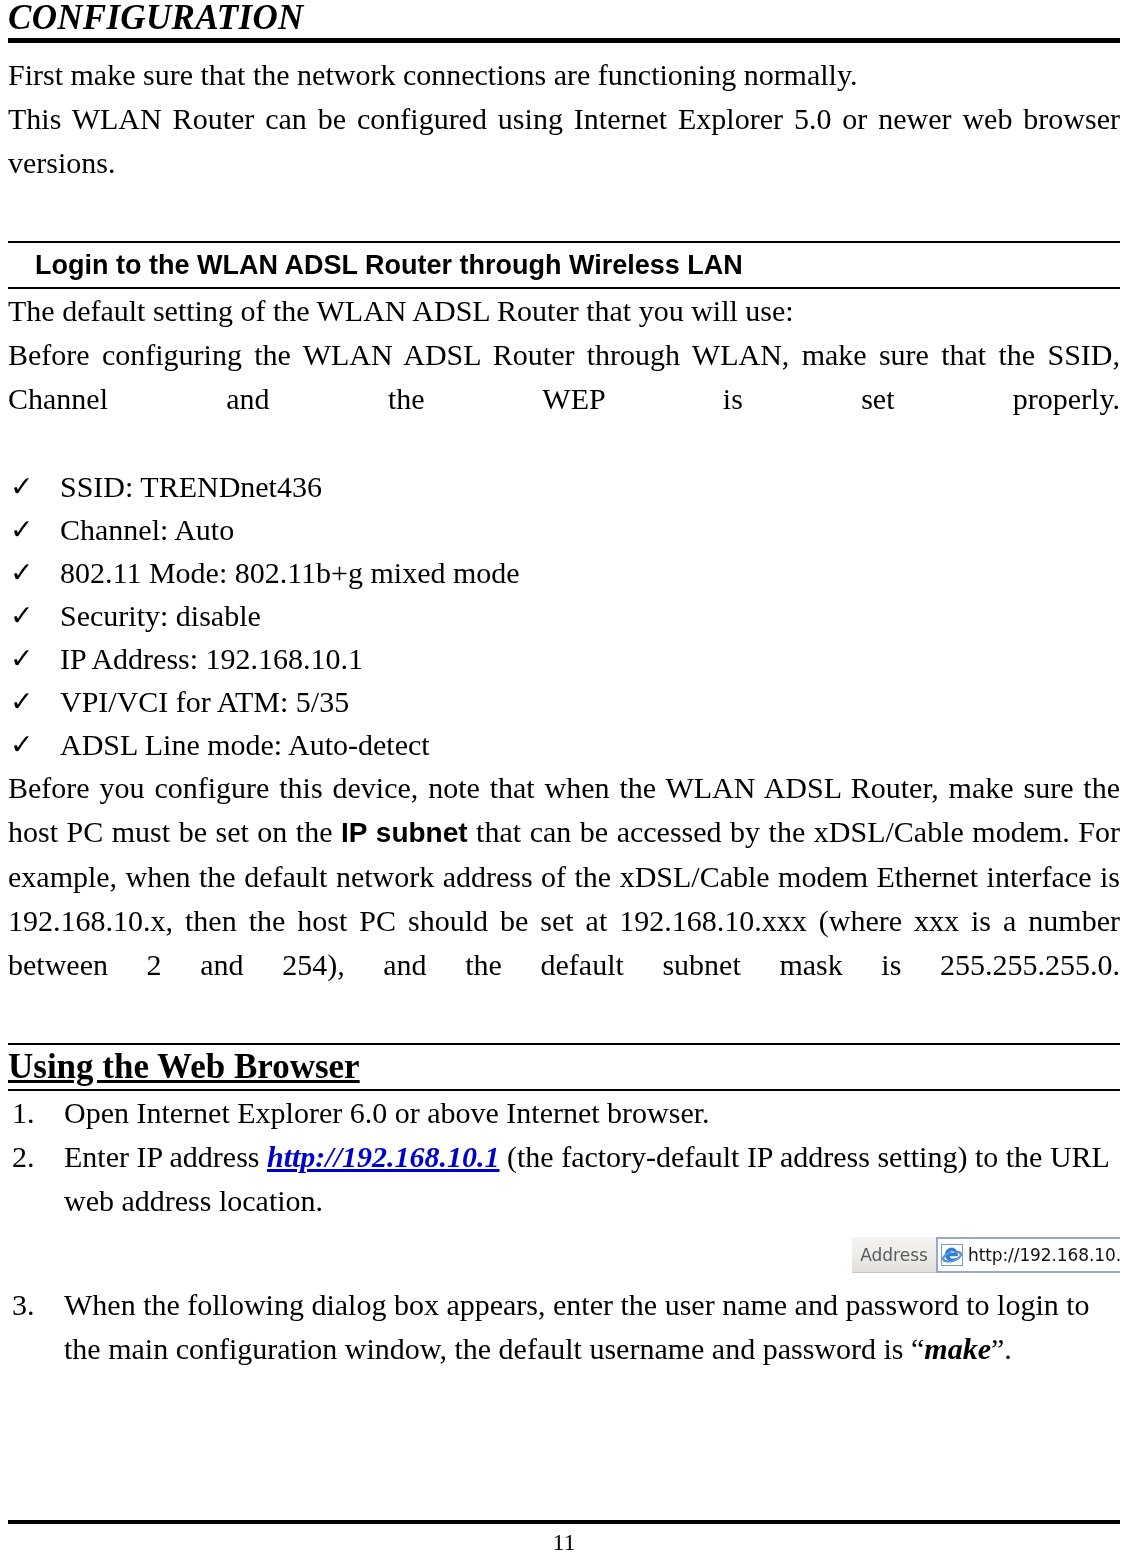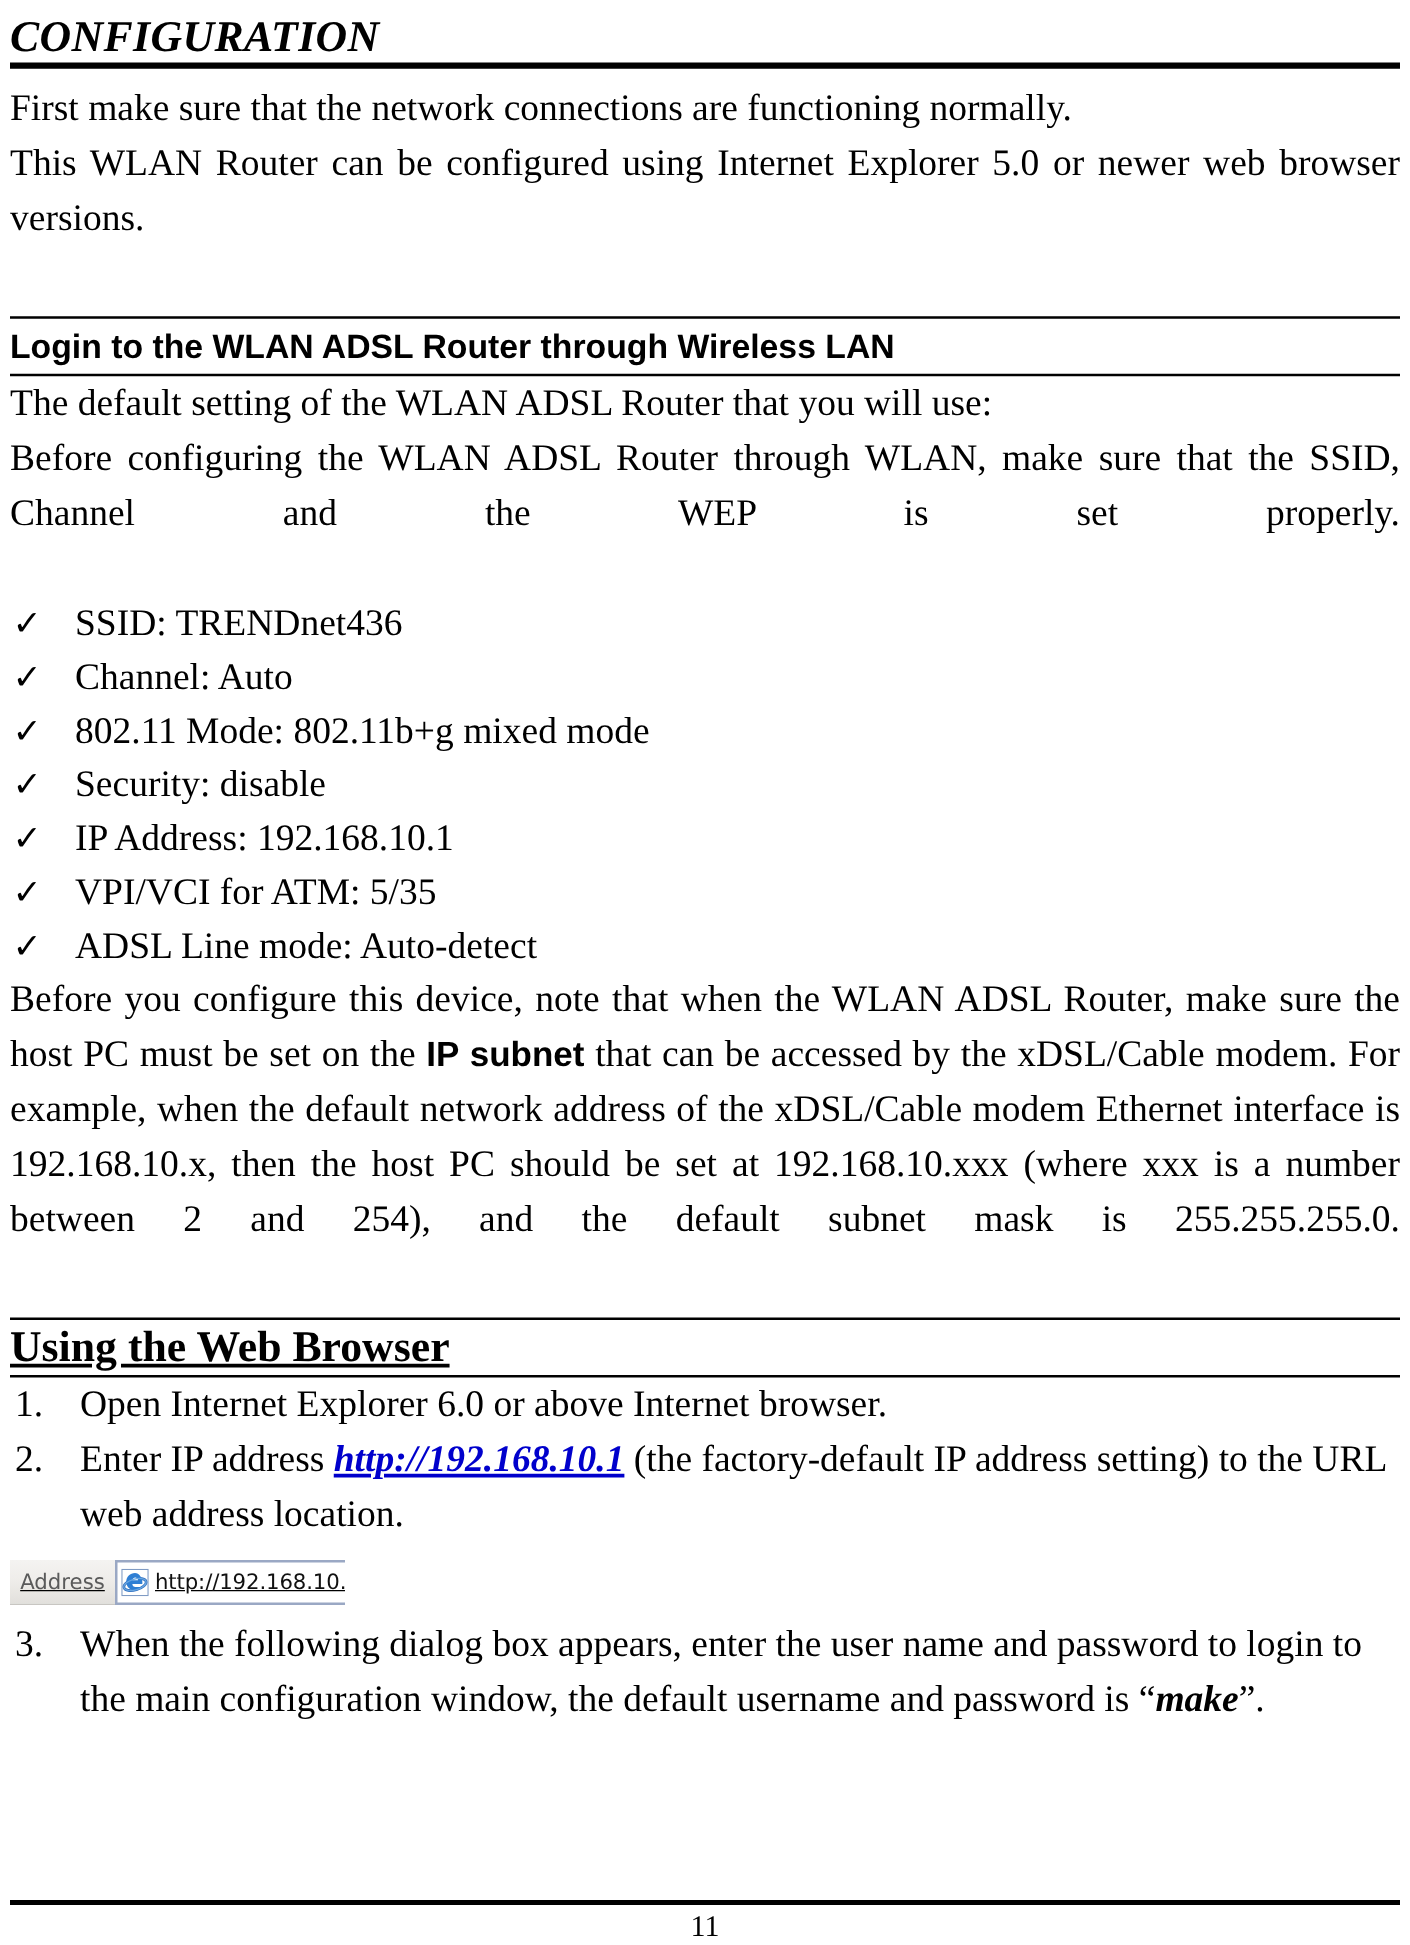--- a/index.html
+++ b/index.html
@@ -14,21 +14,21 @@
     font-family: "Liberation Serif", "DejaVu Serif", serif;
     color: #000000;
     overflow: hidden;
   }
 
   .page {
     position: relative;
     width: 1128px;
     height: 1556px;
     box-sizing: border-box;
-    padding: 12px 8px;
+    padding: 0 8px;
   }
 
   
   .chapter-title {
     font-family: "Liberation Serif", "DejaVu Serif", serif;
     font-weight: bold;
     font-style: italic;
     font-size: 35px;
     line-height: 36px;
     letter-spacing: 0.3px;
@@ -76,20 +76,21 @@
   .section-head {
     font-size: 28px;
     line-height: 42px;
     font-weight: bold;
     margin: 0;
     padding: 1px 0 1px 0;
   }
   .section-head.sans {
     font-family: "Liberation Sans", "DejaVu Sans", sans-serif;
     font-size: 27px;
+    margin-left: 27px;
   }
   .section-head.serif {
     font-family: "Liberation Serif", "DejaVu Serif", serif;
     font-size: 35px;
     text-decoration: underline;
   }
 
   
   ul.checklist {
     list-style: none;
@@ -146,23 +147,22 @@
   a.urllink, .urllink {
     color: #0000CC;
     font-weight: bold;
     font-style: italic;
     text-decoration: underline;
   }
 
   
   .figure-wrap {
     display: flex;
-    justify-content: flex-start;
+    justify-content: flex-end;
     margin: 14px 0 10px 0;
-    text-decoration: underline;
   }
   .addrbar {
     display: flex;
     align-items: stretch;
     height: 36px;
     width: 268px;
     font-family: "DejaVu Sans", sans-serif;
     box-sizing: border-box;
   }
   .addrbar .addr-label {

